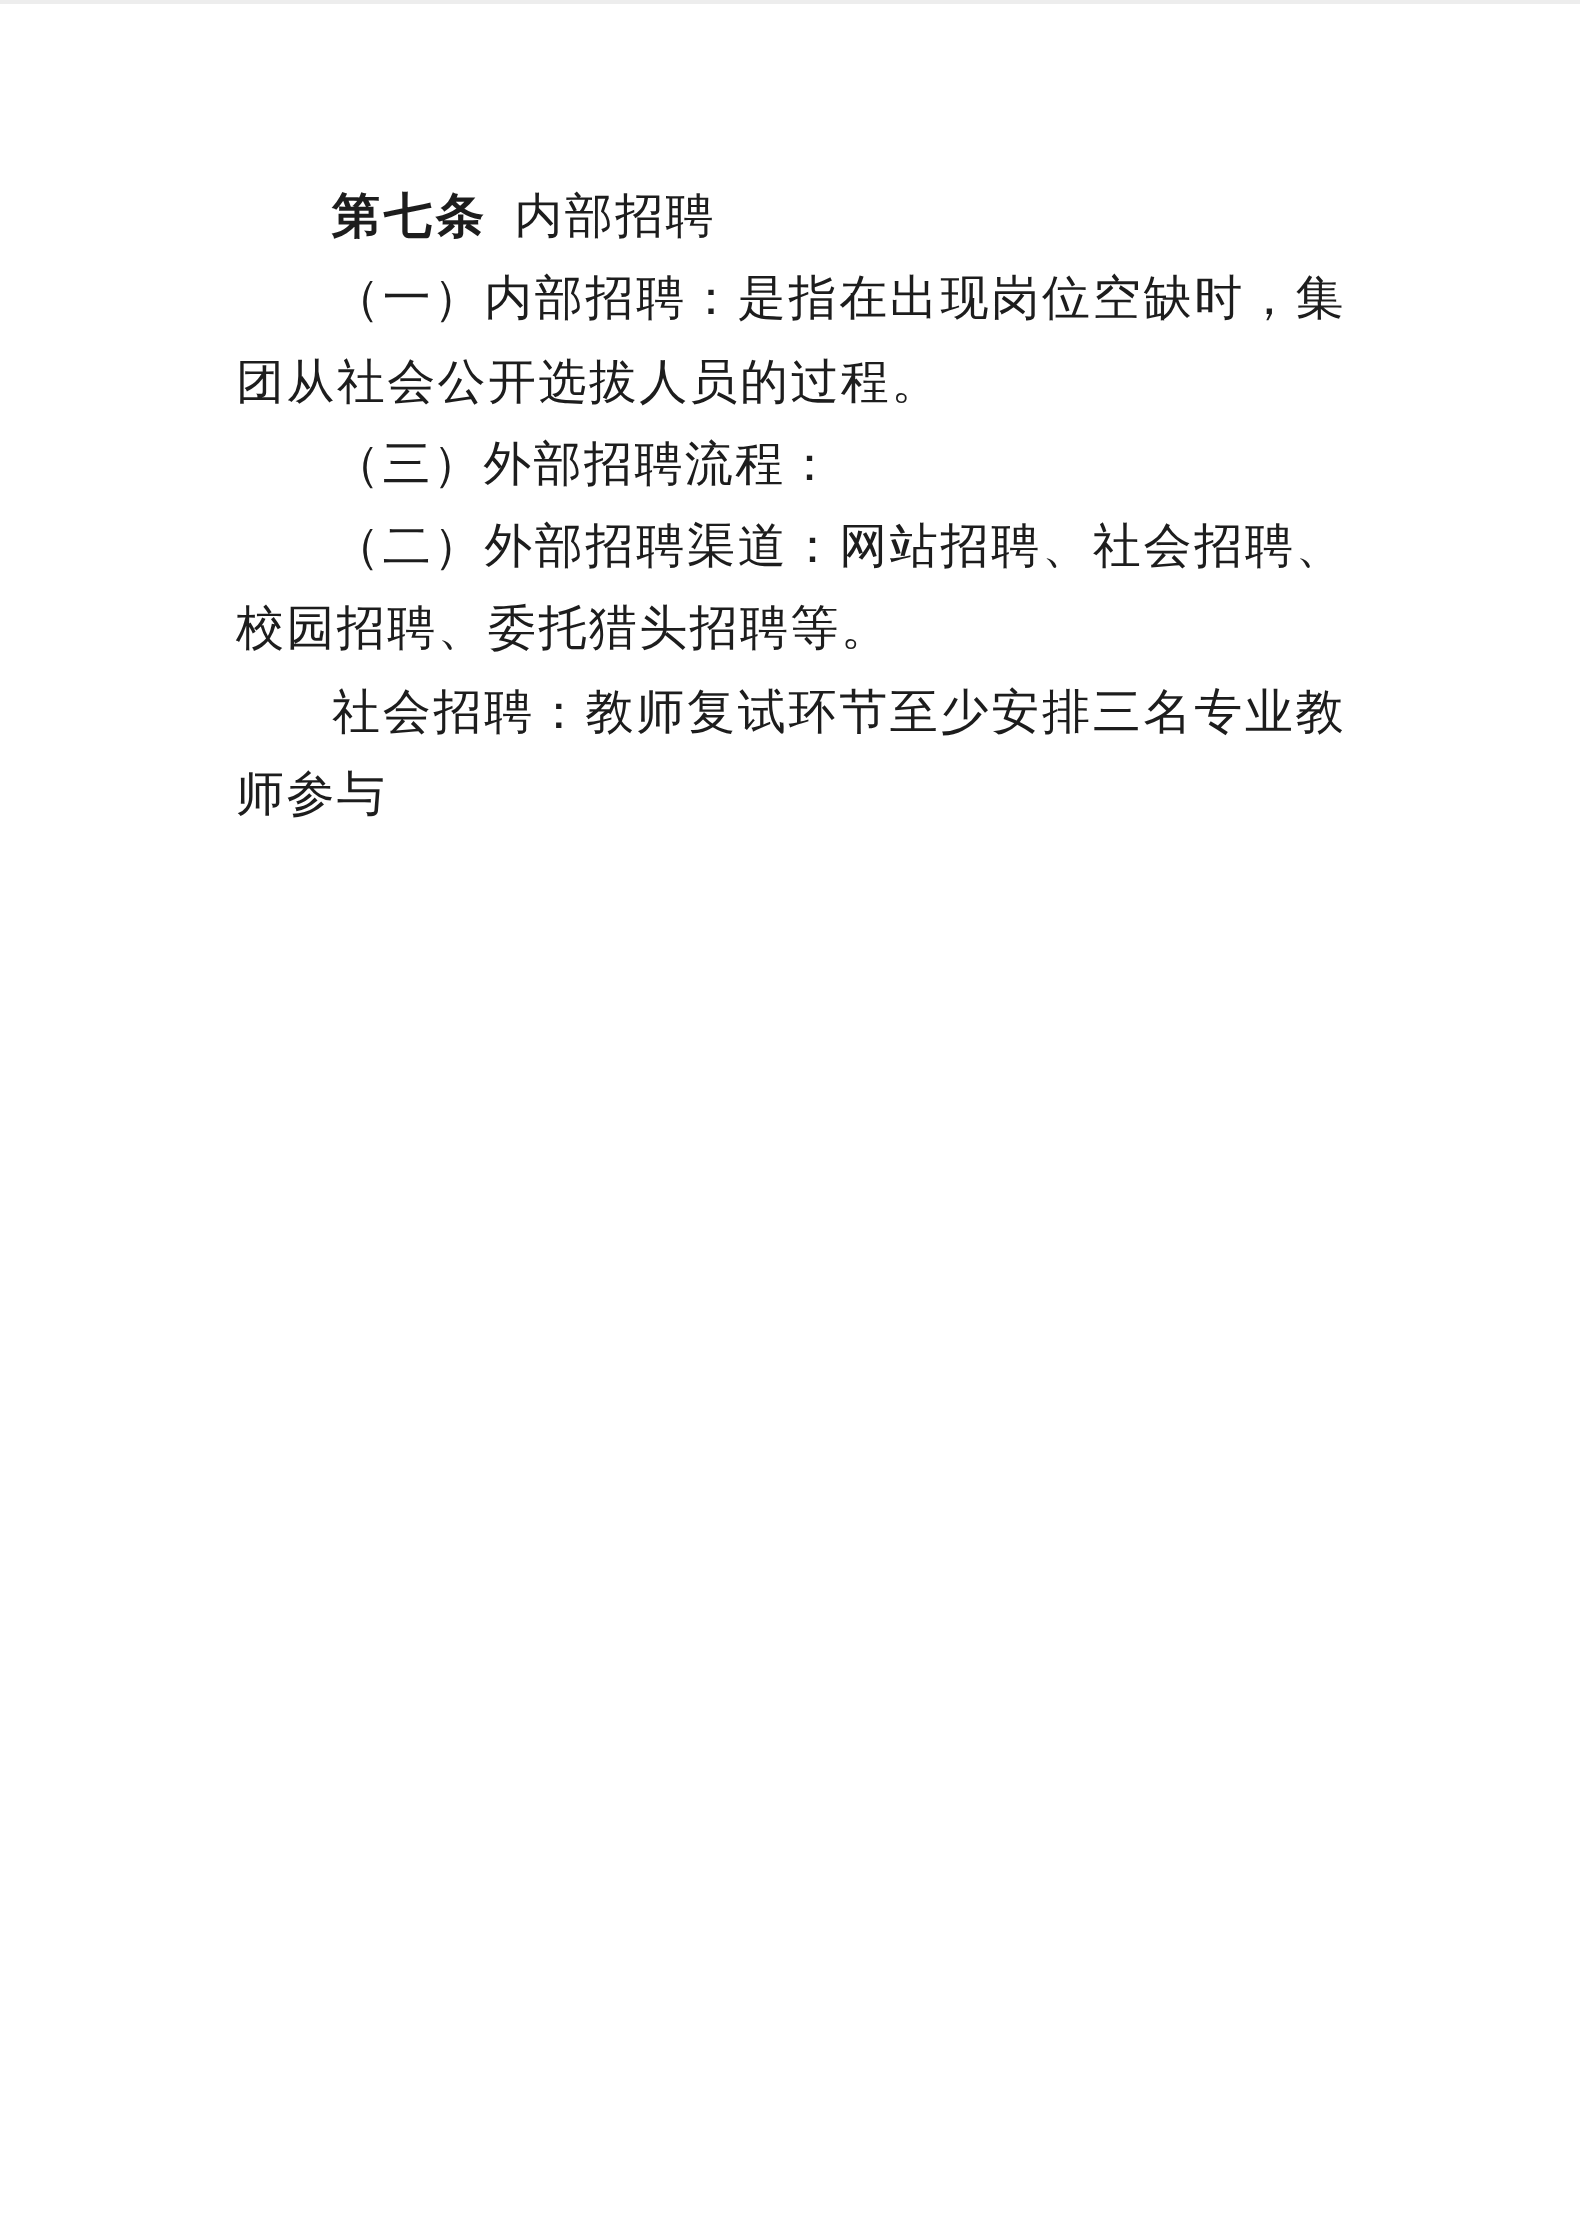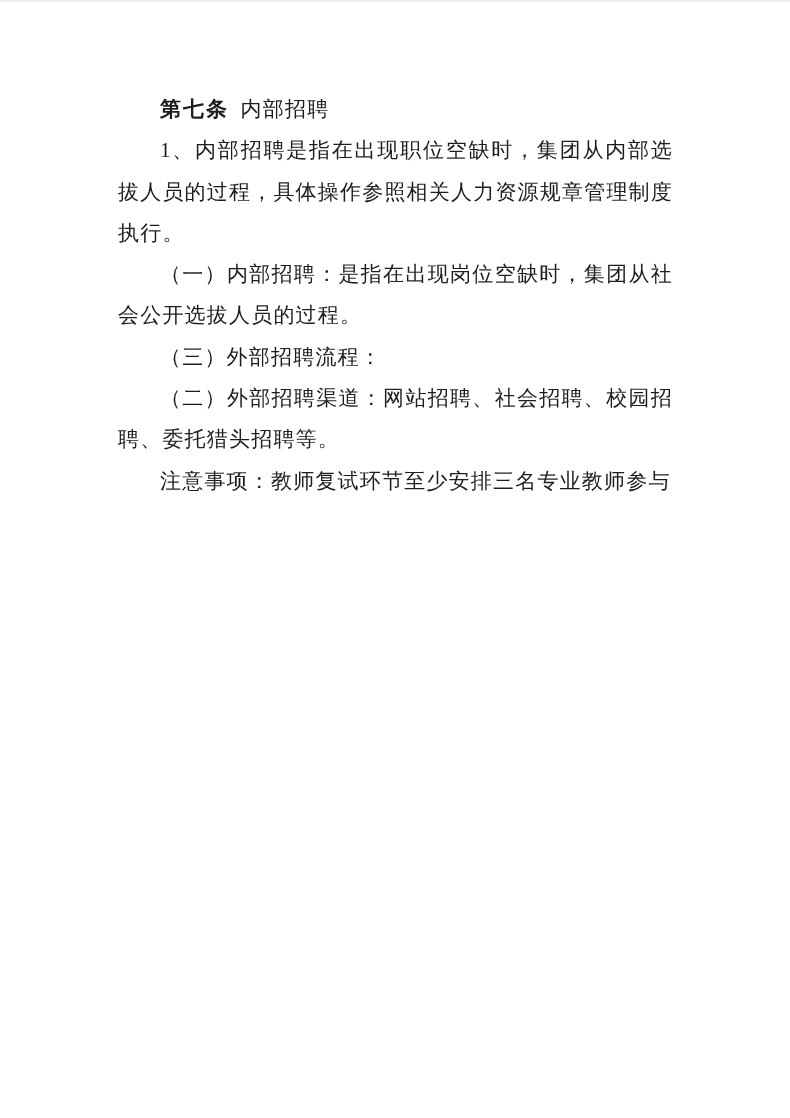--- a/index.html
+++ b/index.html
@@ -15,21 +15,21 @@
     border-top: 2px solid #ededed;
     overflow: hidden;
     box-sizing: border-box;
   }
   .content {
     position: absolute;
     left: 118px;
     top: 86px;
     width: 555px;
     font-family: "Liberation Serif", "DejaVu Serif", serif;
-    font-size: 21px;
+    font-size: 24px;
     line-height: 41.3px;
     color: #1d1d1d;
     letter-spacing: 1.2px;
     text-align: justify;
     text-justify: inter-ideograph;
   }
   .para {
     margin: 0;
     padding: 0;
     text-indent: 2em;
@@ -46,28 +46,27 @@
   }
 </style>
 </head>
 <body>
 
 <div class="page">
   <div class="content">
 
     <p class="para"><strong class="clause-num">第七条</strong><span class="clause-title">内部招聘</span></p>
 
-    <p class="para">1、内部招聘是指在出现职位空缺时，集团从内部选拔人员的过程，具体操作参照相关人力资源规章管理制度执行。</p>
 
 
 
     <p class="para">（一）内部招聘：是指在出现岗位空缺时，集团从社会公开选拔人员的过程。</p>
 
     <p class="para">（三）外部招聘流程：</p>
 
     <p class="para">（二）外部招聘渠道：网站招聘、社会招聘、校园招聘、委托猎头招聘等。</p>
 
 
 
-    <p class="para">注意事项：教师复试环节至少安排三名专业教师参与</p>
+    <p class="para">社会招聘：教师复试环节至少安排三名专业教师参与</p>
 
   </div>
 </div>
 
 </body></html>

